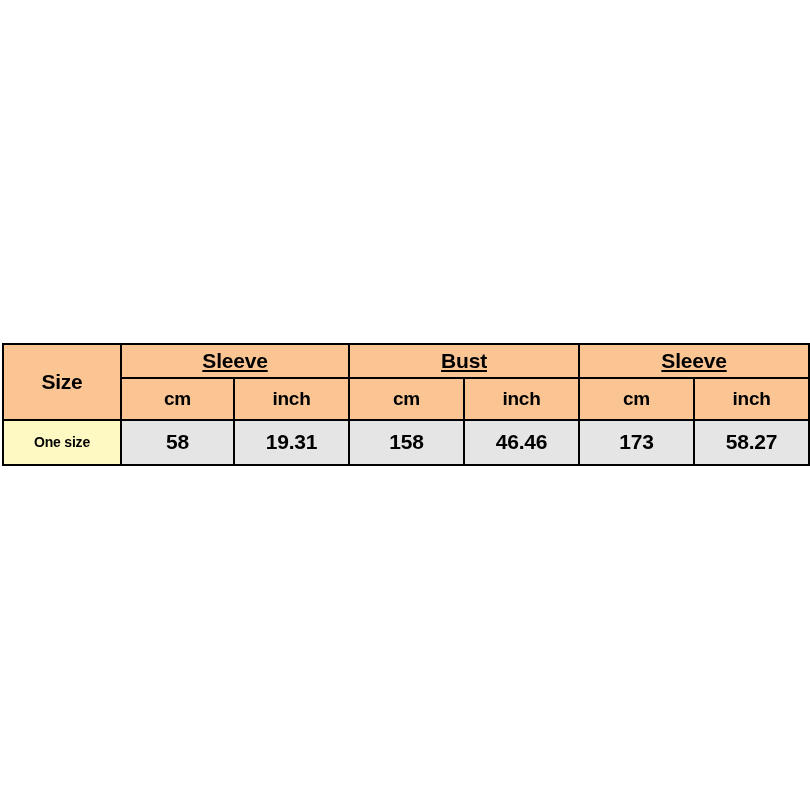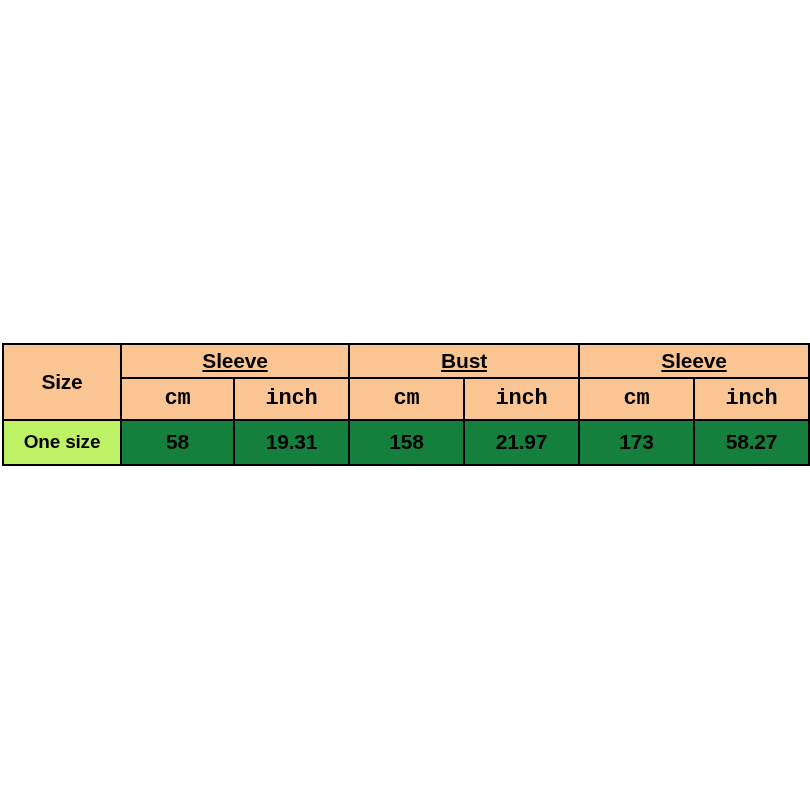--- a/index.html
+++ b/index.html
@@ -49,30 +49,29 @@
   }
 
   .cell-size-label {
     font-size: 21px;
   }
   .cell-group {
     font-size: 21px;
     text-decoration: underline;
   }
   .cell-unit {
-    font-size: 22px;
-    font-family: Liberation Mono, monospace;
+    font-size: 19px;
   }
   .cell-data {
-    background: #15803d;
+    background: #e5e5e5;
     font-size: 21px;
   }
   .cell-data-first {
-    background: #bef264;
-    font-size: 19px;
+    background: #fef9c3;
+    font-size: 14px;
   }
 
   
   col.c-size   { width: 118px; }
   col.c-unit-a { width: 113px; }
   col.c-unit-b { width: 115px; }
   col.c-unit-c { width: 115px; }
   col.c-unit-d { width: 115px; }
   col.c-unit-e { width: 115px; }
   col.c-unit-f { width: 115px; }
@@ -108,19 +107,19 @@
         <td class="hdr cell-unit">cm</td>
         <td class="hdr cell-unit">inch</td>
         <td class="hdr cell-unit">cm</td>
         <td class="hdr cell-unit">inch</td>
       </tr>
       <tr class="row-data">
         <td class="cell-data-first">One size</td>
         <td class="cell-data">58</td>
         <td class="cell-data">19.31</td>
         <td class="cell-data">158</td>
-        <td class="cell-data">21.97</td>
+        <td class="cell-data">46.46</td>
         <td class="cell-data">173</td>
         <td class="cell-data">58.27</td>
       </tr>
     </tbody>
   </table>
 </div>
 
 </body></html>

